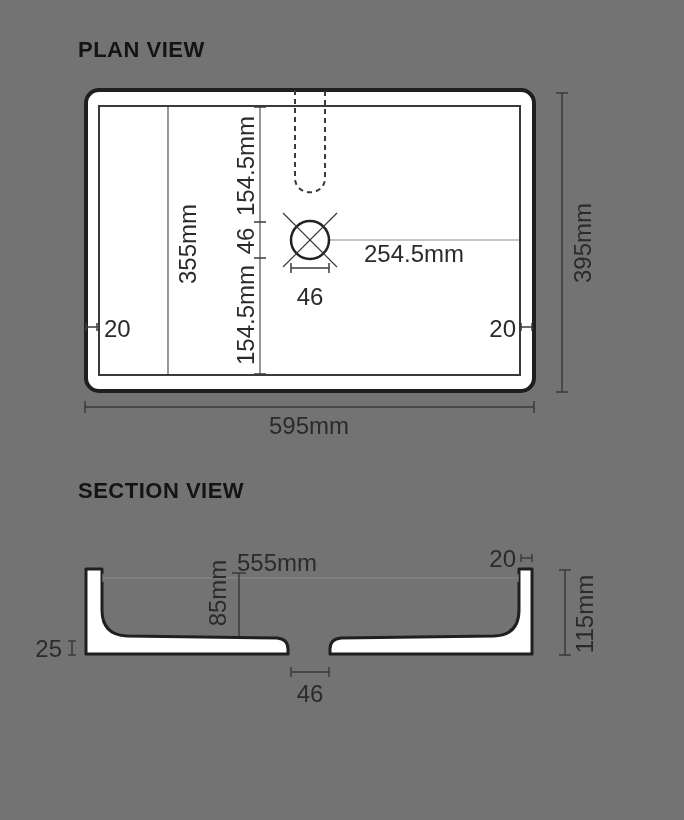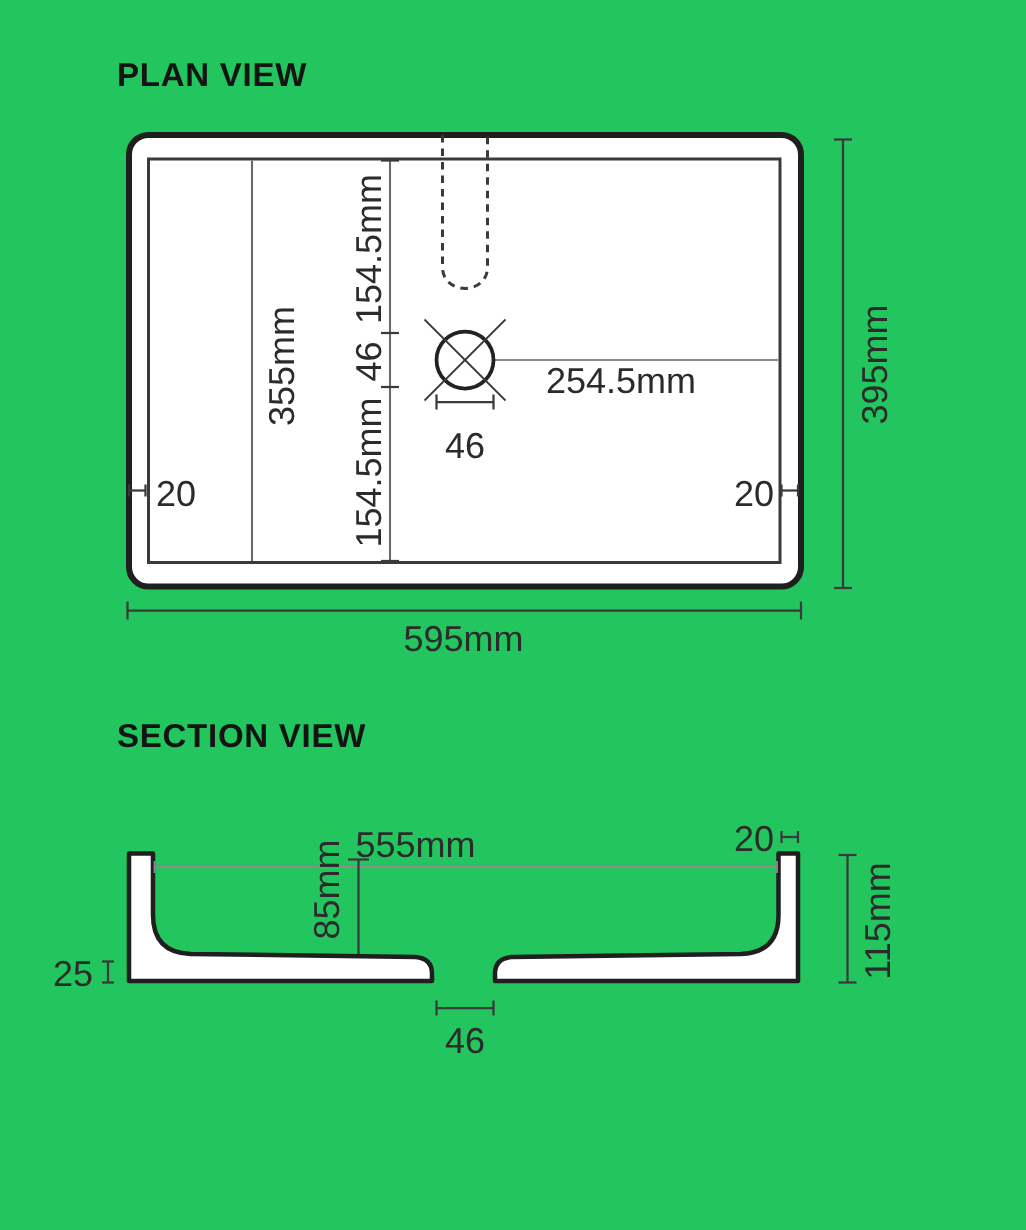--- a/index.html
+++ b/index.html
@@ -1,16 +1,16 @@
 <!DOCTYPE html>
 <html><head>
 <meta charset="utf-8">
 <style>
   html,body{margin:0;padding:0;background:#ffffff;}
-  .page{position:relative;width:684px;height:820px;background:#22c55e;overflow:hidden;}
+  .page{position:relative;width:684px;height:820px;background:#737373;overflow:hidden;}
   svg{position:absolute;left:0;top:0;}
   text{fill:#2b2b2b;font-family:"Liberation Sans",sans-serif;font-size:24px;}
   .title{font-size:22px;font-weight:bold;fill:#141414;letter-spacing:0.5px;}
   .outline{fill:#ffffff;stroke:#1f1f1f;stroke-linejoin:round;}
   .thin{stroke:#8c8c8c;stroke-width:1.2;fill:none;}
   .mid{stroke:#6a6a6a;stroke-width:1.4;fill:none;}
   .dim{stroke:#3a3a3a;stroke-width:1.5;fill:none;}
   .dash{stroke:#3a3a3a;stroke-width:2;fill:none;stroke-dasharray:5 4;}
 </style>
 </head>

